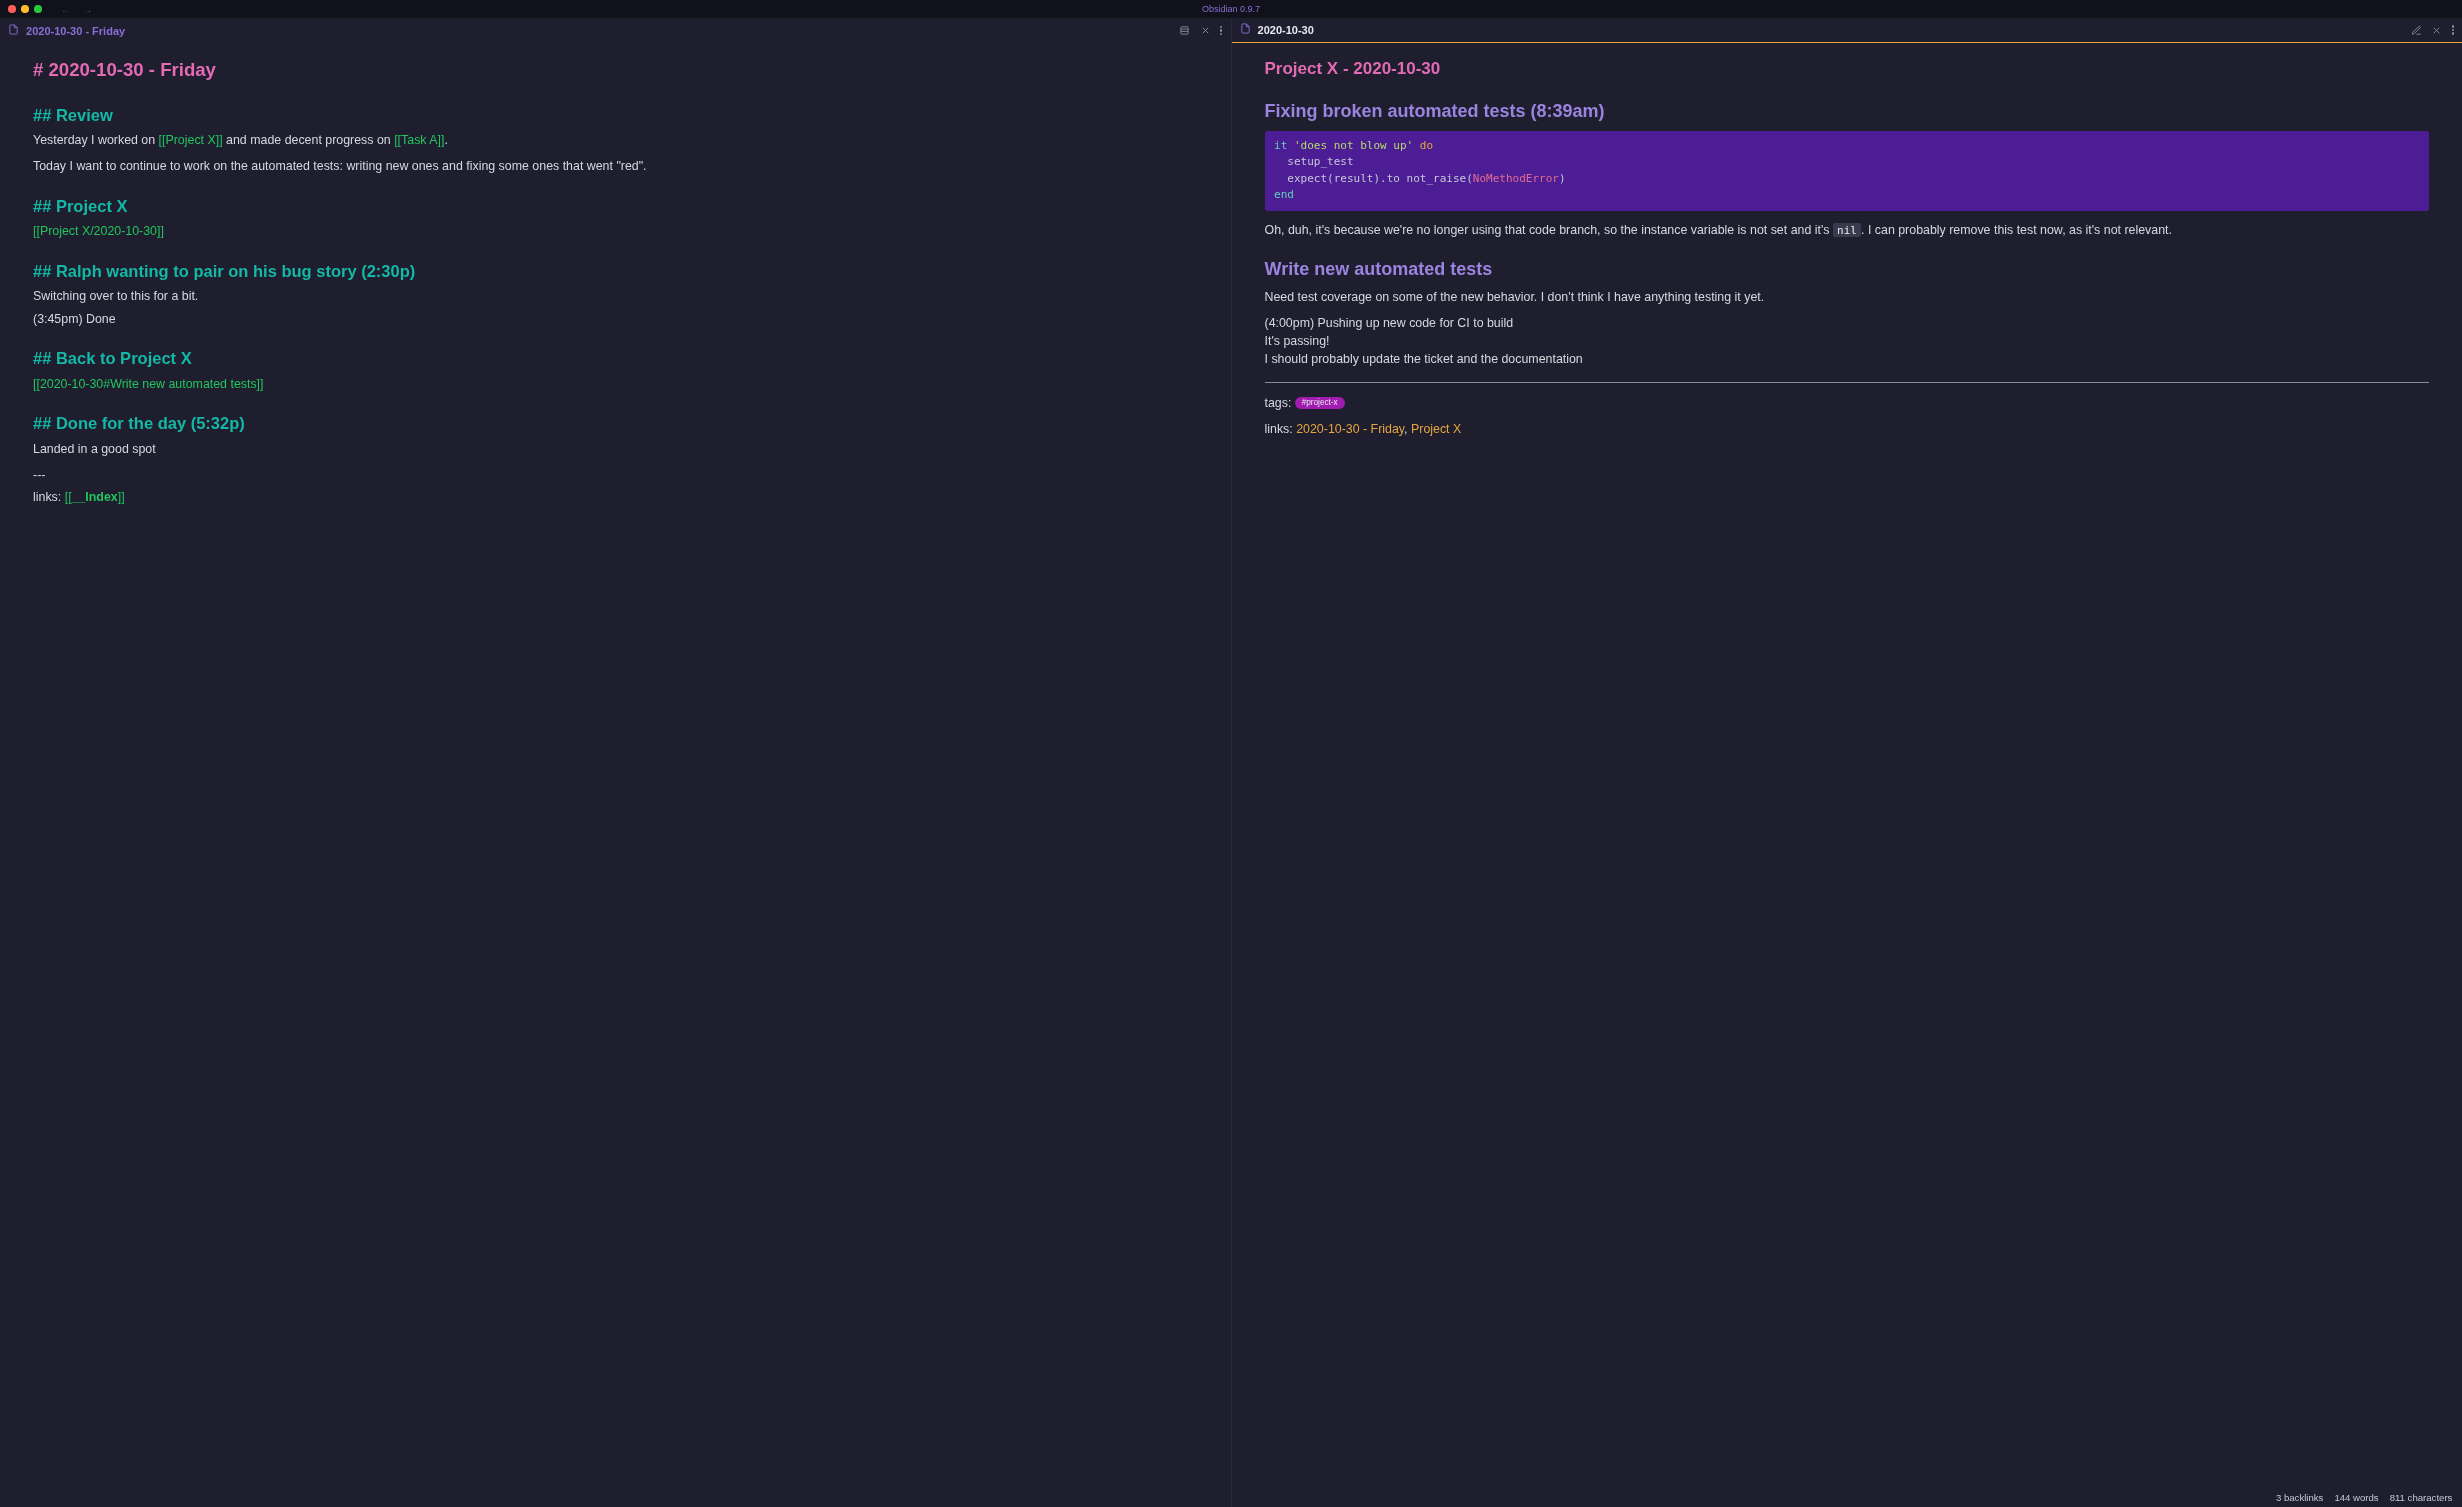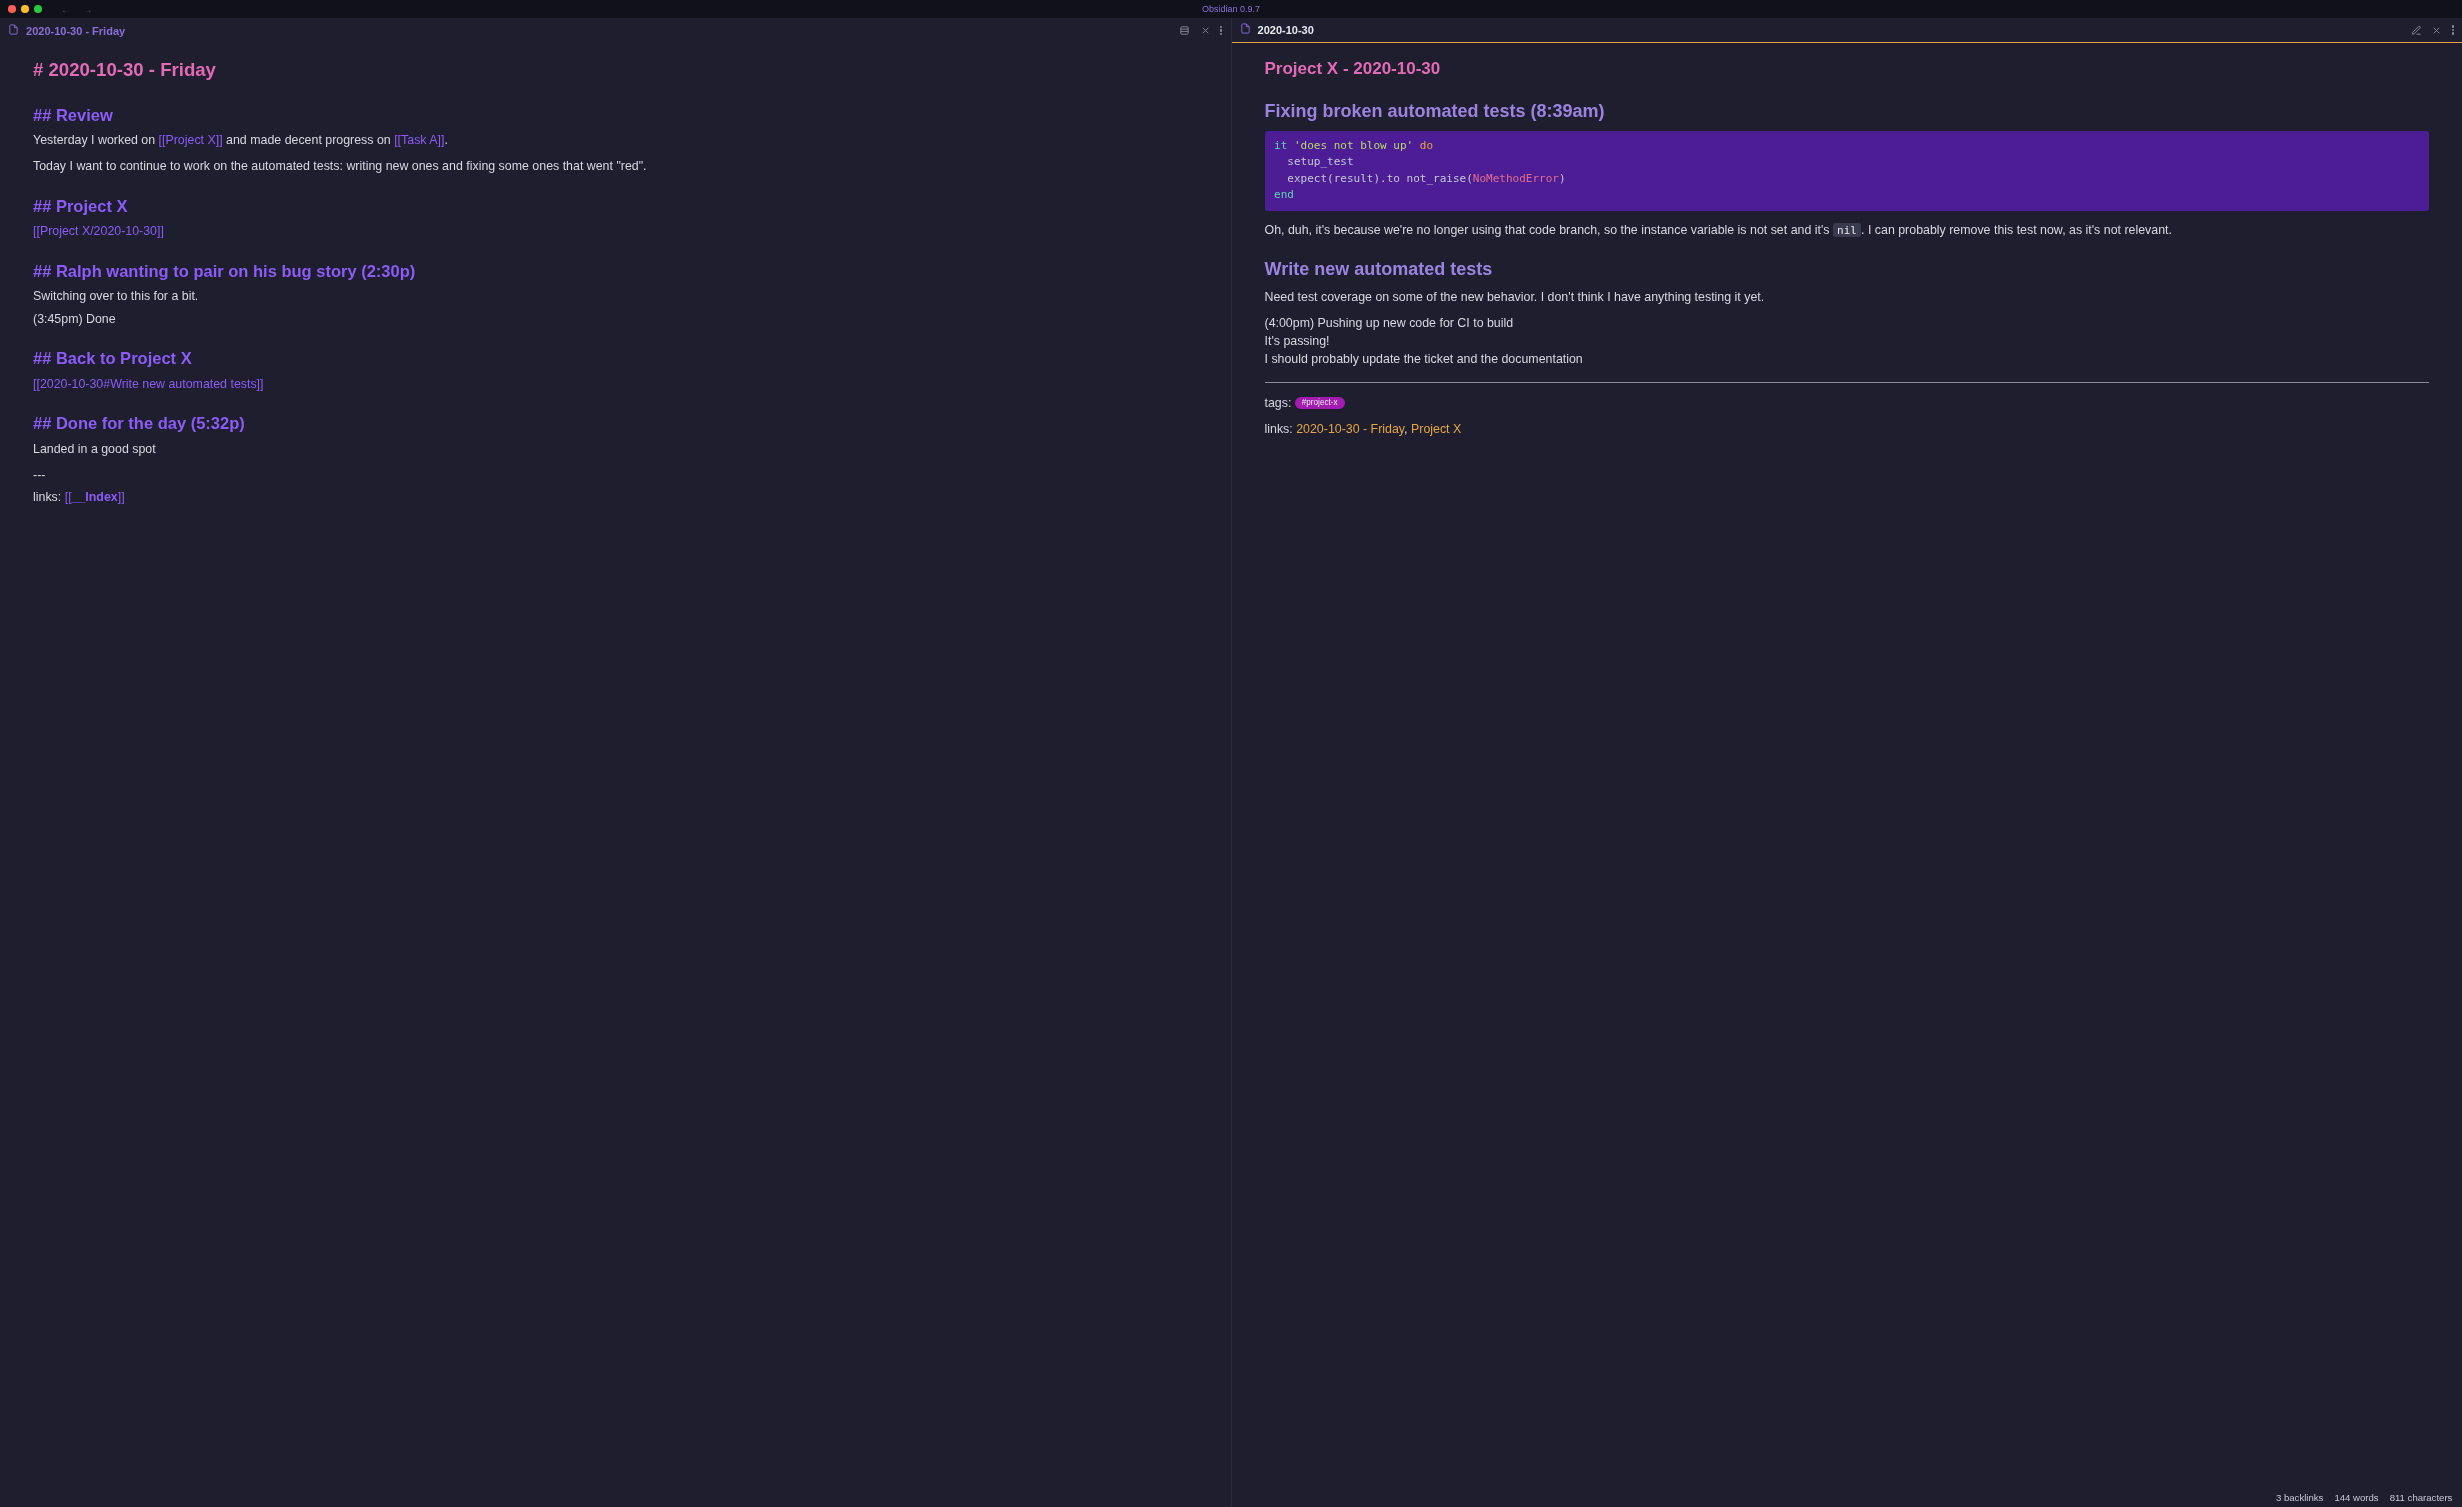--- a/index.html
+++ b/index.html
@@ -94,28 +94,28 @@
   
   .editor-body {
     flex: 1;
     overflow-y: auto;
     padding: 13.7px 33px 13.7px 33px;
     line-height: 1.45;
   }
 
   
   .src-h1, .src-h2 {
-    color: #8b5cf6;
+    color: #14b8a6;
     font-weight: 700;
   }
   .src-h1 { font-size: 18.6px; margin-bottom: 20.6px; }
   .src-h2 { font-size: 16.5px; margin-top: 19px; margin-bottom: 4.1px; }
   .src-p  { font-size: 12.4px; margin-bottom: 4.1px; }
   .src-block { margin-bottom: 8.2px; }
-  .wikilink { color: #8b5cf6; margin-top: 36px; }
+  .wikilink { color: #22c55e; margin-top: 36px; }
   .wikilink .bold { font-weight: 700; }
   .pink-h1 { color: #e36bb5; }
 
   
   .pv-h1 { color: #e36bb5; font-size: 17px; font-weight: 700; margin-bottom: 16.5px; }
   .pv-h2 { color: #9b84e0; font-size: 18px; font-weight: 700; margin-top: 16.5px; margin-bottom: 6.9px; }
   .pv-p  { font-size: 12.4px; margin-bottom: 8.2px; }
   .inline-code {
     background: #3a3a4e;
     color: #e5a73e;

